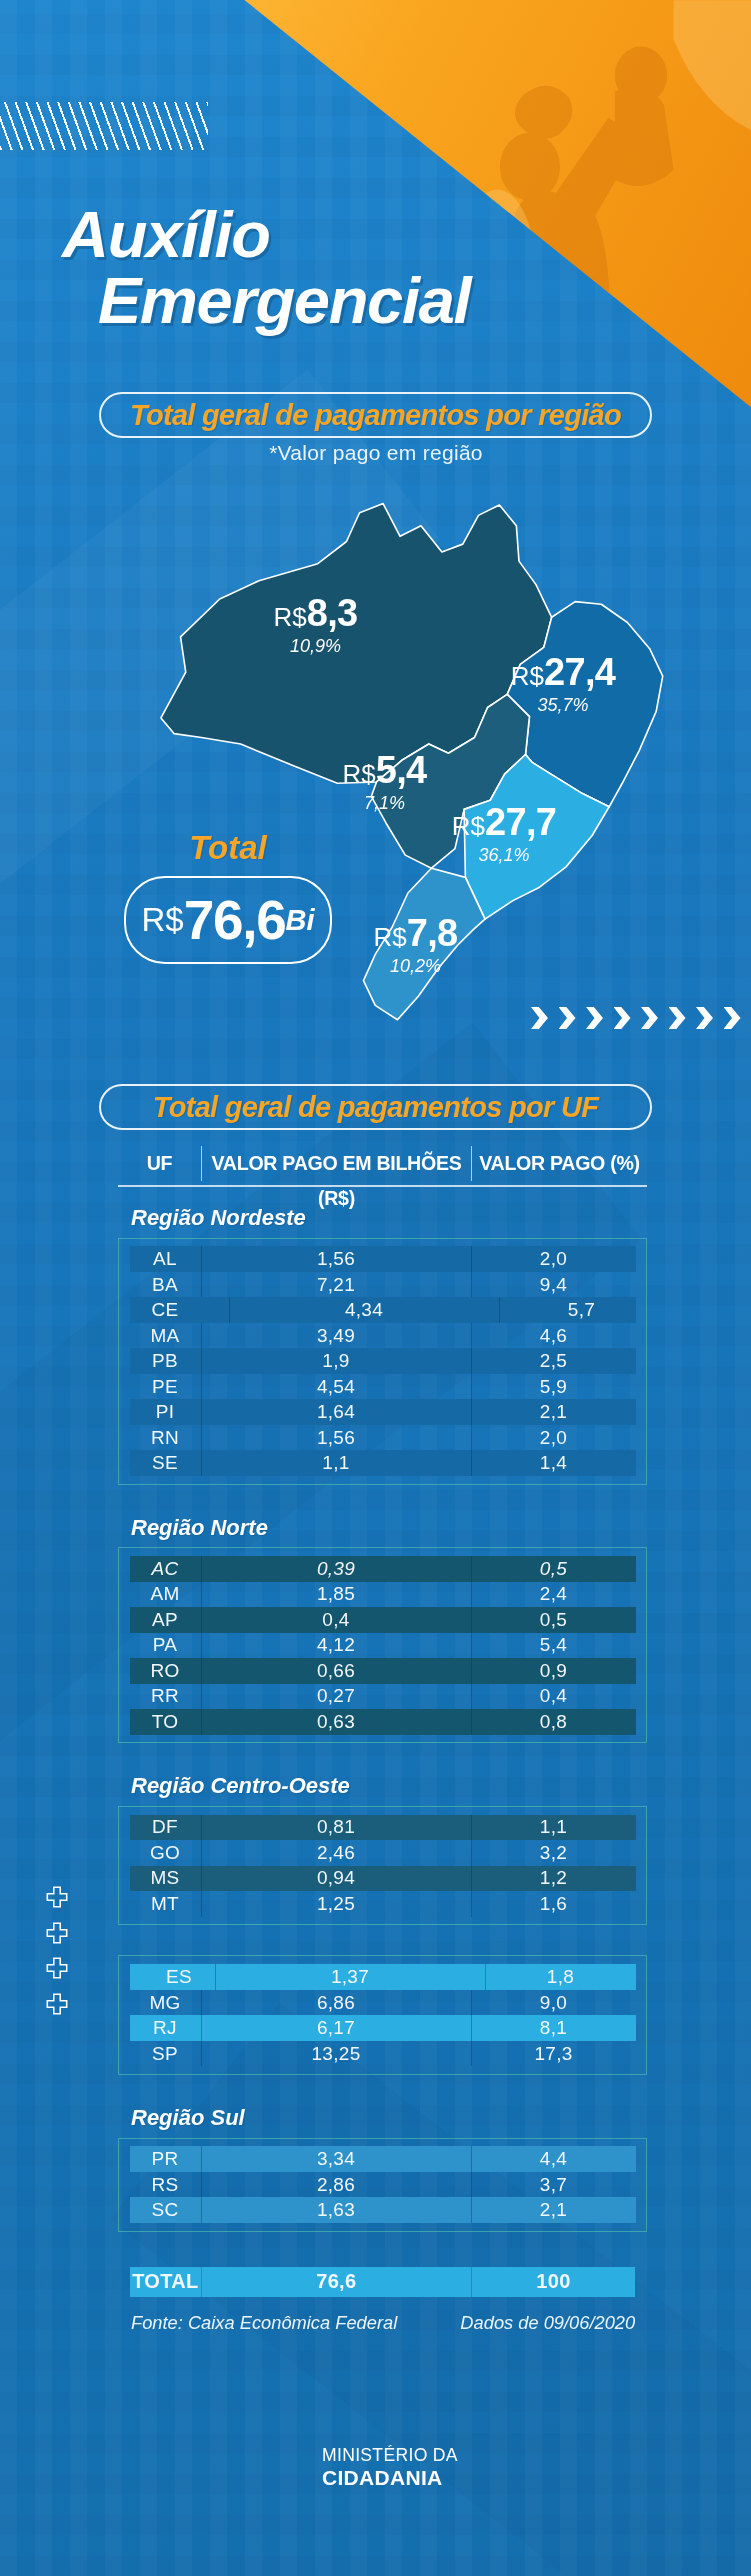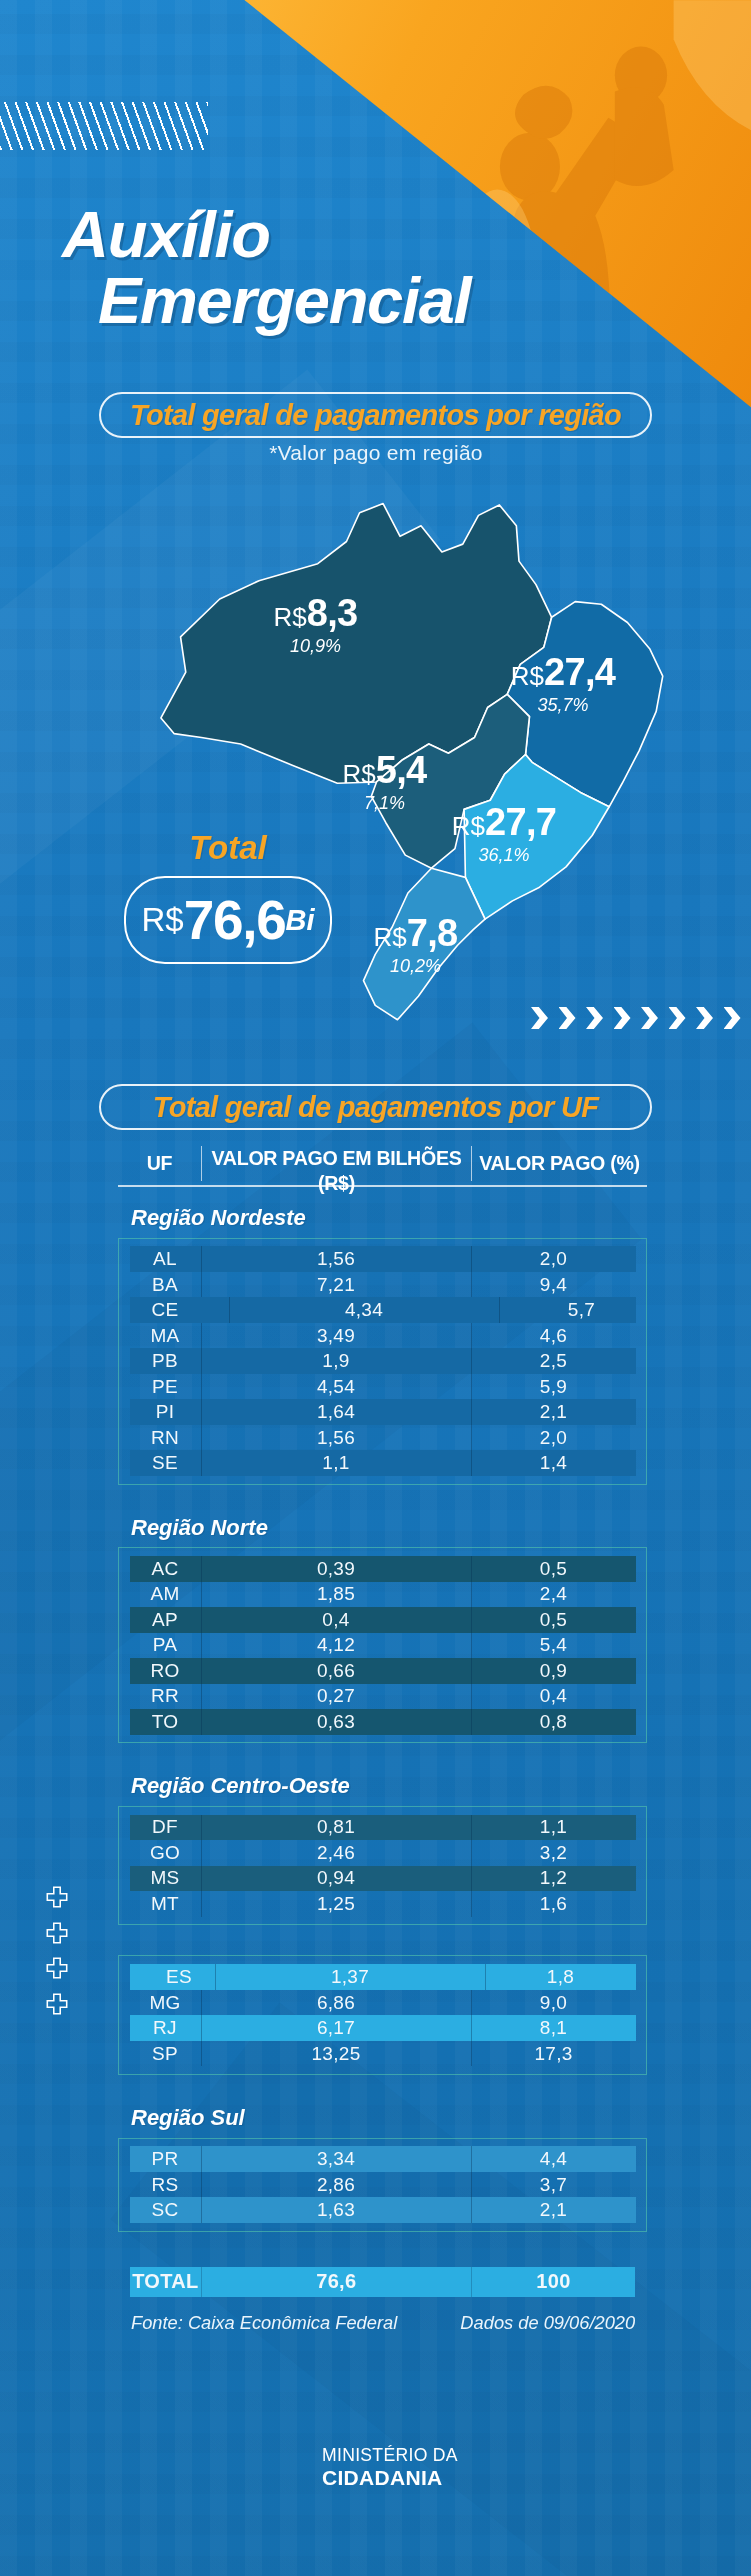--- a/index.html
+++ b/index.html
@@ -85,21 +85,21 @@
     width:17px;height:22px;background:#fff;
     clip-path:polygon(0 0,46% 0,100% 50%,46% 100%,0 100%,50% 50%);
   }
 
   .plusses{position:absolute;left:46px;top:1886px;display:flex;flex-direction:column;gap:13.7px;}
 
   
   .table{position:absolute;left:118px;top:1146px;width:529px;}
   .thead{display:grid;grid-template-columns:83px 271px 1fr;height:35px;align-items:center;}
   .thead .hc{font-weight:700;font-size:19.6px;text-align:center;letter-spacing:-0.3px;}
-  .thead .hc-mid{border-left:1.3px solid rgba(255,255,255,0.65);border-right:1.3px solid rgba(255,255,255,0.65);height:35px;line-height:25px;}
+  .thead .hc-mid{border-left:1.3px solid rgba(255,255,255,0.65);border-right:1.3px solid rgba(255,255,255,0.65);height:35px;line-height:35px;}
   .hrule{height:2px;background:rgba(255,255,255,0.75);margin-top:3.9px;}
   .group-title{
     margin:18.3px 0 6.5px 13px;font-style:italic;font-weight:800;font-size:22px;
     text-shadow:1.3px 1.3px 0 rgba(16,77,126,0.3);
   }
   .group{margin-bottom:30px;}
   .panel{border:0.7px solid rgba(90,205,170,0.55);padding:7.8px 10.5px;}
   .trow{display:grid;grid-template-columns:71px 271px 1fr;height:25.5px;align-items:center;}
   .cell{font-size:19px;font-weight:400;text-align:center;letter-spacing:0.3px;color:#f2f8fc;}
   .c-val,.c-pct{align-self:stretch;display:flex;align-items:center;justify-content:center;}
@@ -271,21 +271,21 @@
             <div class="trow" style="background: rgb(21, 105, 164);">
               <div class="cell c-uf">SE</div>
               <div class="cell c-val">1,1</div>
               <div class="cell c-pct">1,4</div>
             </div>
           </div>
         </div>
         <div class="group">
           <div class="group-title">Região Norte</div>
           <div class="panel">
-            <div class="trow" style="background: rgb(21, 86, 111);">
+            <div class="trow" style="background: rgb(21, 86, 111); font-style: italic;">
               <div class="cell c-uf">AC</div>
               <div class="cell c-val">0,39</div>
               <div class="cell c-pct">0,5</div>
             </div>
             <div class="trow">
               <div class="cell c-uf">AM</div>
               <div class="cell c-val">1,85</div>
               <div class="cell c-pct">2,4</div>
             </div>
             <div class="trow" style="background: rgb(21, 86, 111);">

